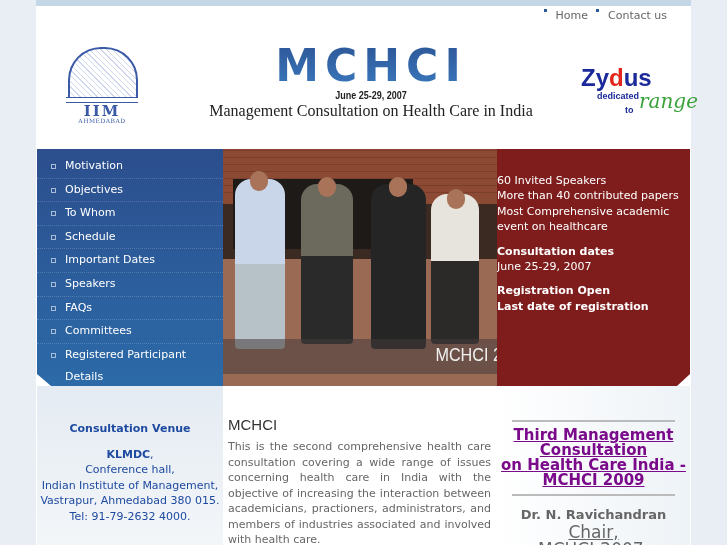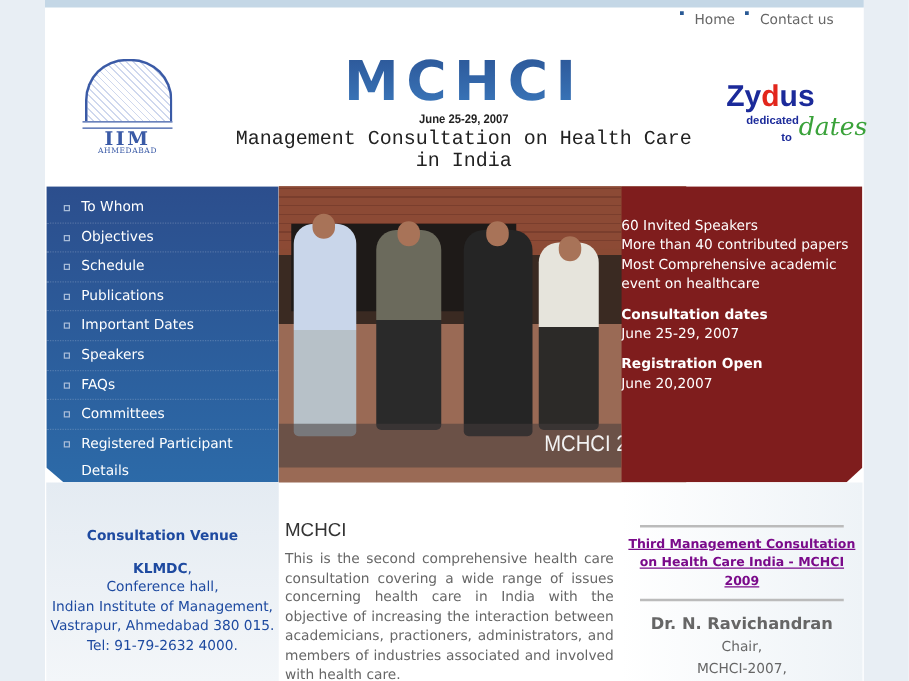--- a/index.html
+++ b/index.html
@@ -37,21 +37,21 @@
   .iim-logo .ahm { position: absolute; left: 0; top: 70px; width: 72px; text-align: center; font-family: "DejaVu Serif", serif; font-size: 6px; color: #3a5aa6; letter-spacing: 0.5px; }
 
   .title-block { position: absolute; left: 150px; top: 12px; width: 370px; text-align: center; }
   .mchci-big {
     font-family: "DejaVu Sans", sans-serif; font-weight: bold; font-size: 44px;
     letter-spacing: 6px; line-height: 48px;
     background: linear-gradient(#2c5697, #3b79bd);
     -webkit-background-clip: text; color: transparent; background-clip: text;
   }
   .dates-small { font-family: "Liberation Sans", sans-serif; font-size: 10px; font-weight: bold; color: #222; margin-top: 0; transform: scaleX(0.9); }
-  .subtitle { font-family: Liberation Mono, monospace; font-size: 16px; color: #222; margin-top: 1px; }
+  .subtitle { font-family: Liberation Serif, serif; font-size: 16px; color: #222; margin-top: 1px; }
 
   .zydus { position: absolute; left: 545px; top: 35px; width: 90px; height: 60px; }
   .zydus .word { font-family: "Liberation Sans", sans-serif; font-weight: bold; font-size: 24px; color: #1b2a9a; line-height: 26px; }
   .zydus .word .red { color: #e2261c; }
   .zydus .ded { font-family: "Liberation Sans", sans-serif; font-weight: bold; font-size: 9px; color: #1b2a9a; margin-left: 16px; }
   .zydus .life { font-family: "DejaVu Serif", serif; font-style: italic; font-size: 20px; color: #3aa23a; position: absolute; left: 58px; top: 24px; }
   .zydus .to { font-family: "Liberation Sans", sans-serif; font-weight: bold; font-size: 9px; color: #1b2a9a; position: absolute; left: 44px; top: 40px; }
 
   .sidenav {
     position: absolute; left: 37px; top: 149px; width: 186px; height: 237px;
@@ -107,23 +107,23 @@
   .lower-mid .heading { font-family: "Liberation Sans", sans-serif; font-size: 15px; color: #333; margin-top: 30px; }
   .lower-mid .body { font-size: 11px; color: #666; text-align: justify; line-height: 15.5px; margin-top: 6px; }
 
   .lower-right {
     position: absolute; left: 497px; top: 386px; width: 193px; height: 159px;
     background: linear-gradient(to right, #ffffff, #eef3f7);
     text-align: center;
   }
   .lower-right hr { border: none; border-top: 2px solid #bbb; width: 163px; margin: 0 auto; }
   .lower-right .hr1 { margin-top: 34px; }
-  .lower-right .link { font-size: 10px; font-weight: bold; color: #7a0a8a; text-decoration: underline; line-height: 15px; margin: 6px 0; display: block; }
+  .lower-right .link { font-size: 15px; font-weight: bold; color: #7a0a8a; text-decoration: underline; line-height: 15px; margin: 6px 0; display: block; }
   .lower-right .name { font-size: 13px; font-weight: bold; color: #666; margin-top: 10px; line-height: 18px; }
-  .lower-right .role { font-size: 11px; color: #666; line-height: 17px; }
+  .lower-right .role { font-size: 17px; color: #666; line-height: 17px; text-decoration: underline; }
 </style>
 </head>
 <body>
 
 <div class="page"></div>
 <div class="topbar"></div>
 
 <div class="topnav">
   <a href="#">
       <span class="bullet"></span>
@@ -146,30 +146,30 @@
   <div class="title-block">
     <div class="mchci-big">MCHCI</div>
     <div class="dates-small">June 25-29, 2007</div>
     <div class="subtitle">Management Consultation on Health Care in India</div>
   </div>
 
   <div class="zydus">
     <div class="word"><span>Zy</span><span class="red">d</span><span>us</span></div>
     <div class="ded">dedicated</div>
     <div class="to">to</div>
-    <div class="life">dates</div>
+    <div class="life">range</div>
   </div>
 </div>
 
 <nav class="sidenav">
   <ul>
+    <li><span class="sq"></span><span>Motivation</span></li>
+    <li><span class="sq"></span><span>Objectives</span></li>
     <li><span class="sq"></span><span>To Whom</span></li>
-    <li><span class="sq"></span><span>Objectives</span></li>
     <li><span class="sq"></span><span>Schedule</span></li>
-    <li><span class="sq"></span><span>Publications</span></li>
     <li><span class="sq"></span><span>Important Dates</span></li>
     <li><span class="sq"></span><span>Speakers</span></li>
     <li><span class="sq"></span><span>FAQs</span></li>
     <li><span class="sq"></span><span>Committees</span></li>
     <li><span class="sq"></span><span>Registered Participant Details</span></li>
   </ul>
 </nav>
 
 <div class="photo">
   <div class="wall"></div>
@@ -192,21 +192,21 @@
     <div>More than 40 contributed papers</div>
     <div>Most Comprehensive academic</div>
     <div>event on healthcare</div>
   </div>
   <div class="block2">
     <div class="b">Consultation dates</div>
     <div>June 25-29, 2007</div>
   </div>
   <div class="block2">
     <div class="b">Registration Open</div>
-    <div>June 20,2007</div>
+    <div class="b">Last date of registration</div>
   </div>
 </div>
 
 <div class="lower-left">
   <div class="venue-title">Consultation Venue</div>
   <div class="klmdc"><span>KLMDC</span><span style="font-weight:normal">,</span></div>
   <div>Conference hall,</div>
   <div>Indian Institute of Management,</div>
   <div>Vastrapur, Ahmedabad 380 015.</div>
   <div>Tel: 91-79-2632 4000.</div>

